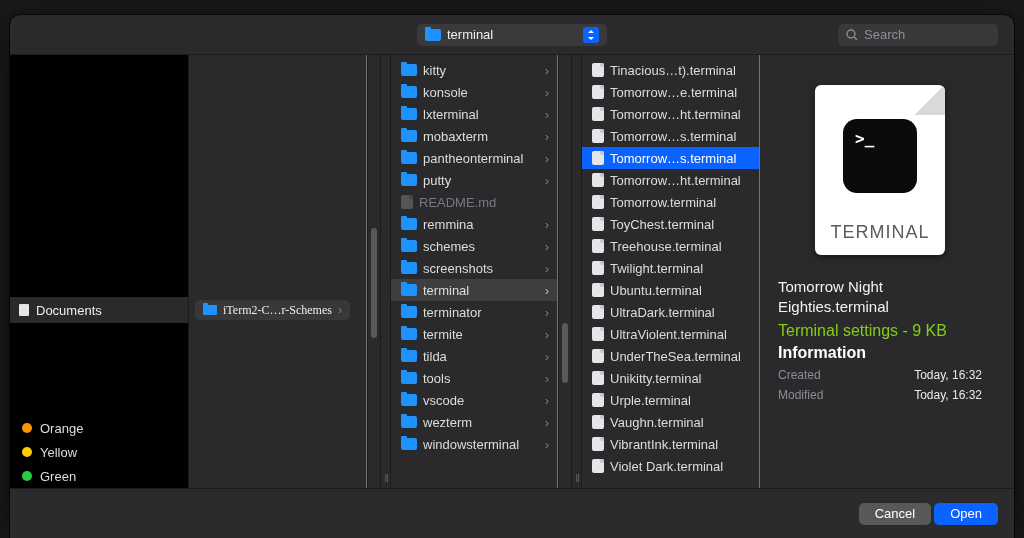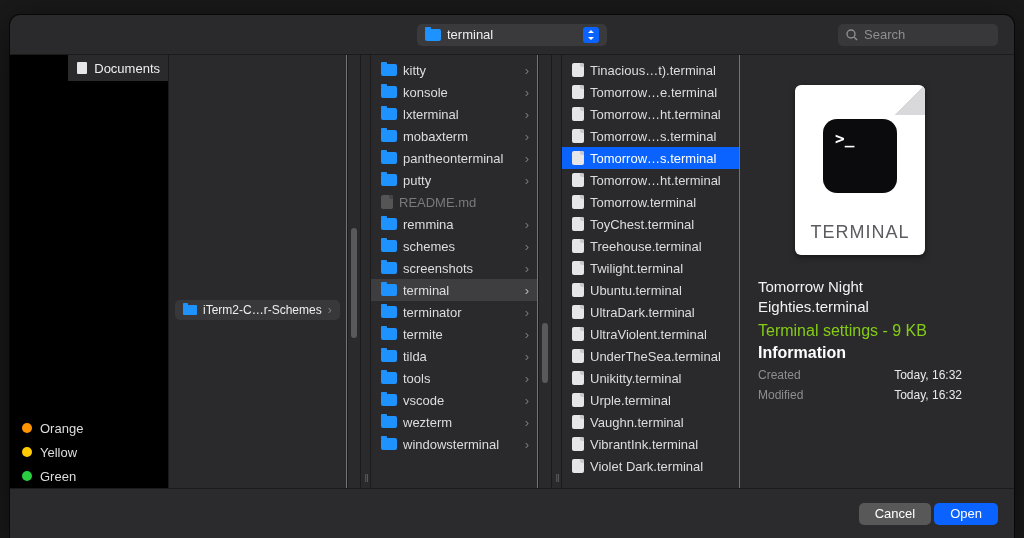--- a/index.html
+++ b/index.html
@@ -105,25 +105,25 @@
 
   .folder-icon { width: 16px; height: 12px; border-radius: 2px; position: relative; background: #1e93ff; }
   .folder-icon::before { content: ""; position: absolute; top: -2px; left: 0; width: 6px; height: 3px; background: #1e93ff; border-radius: 1px 1px 0 0; }
 
   .file-icon { width: 12px; height: 14px; background: #e6e6e8; border-radius: 2px; position: relative; }
   .file-icon::before { content:""; position:absolute; top:0; right:0; width:4px; height:4px; background:#c8c8cc; border-radius: 0 2px 0 2px; }
   .file-icon.dim { background: #555; } .file-icon.dim::before { background:#444; }
 
   
   .path-col {
-    width: 159px;
+    width: 179px;
     background: #000;
     border-right: 1px solid #1b1b1c;
     position: relative;
-    display: flex; flex-direction: row;
+    display: flex; flex-direction: column;
   }
   .path-black { flex: 1; background: #000; }
   .path-chip-row {
     height: 26px;
     background: #2a2a2c;
     display: flex; align-items: center; gap: 6px;
     padding: 0 8px;
   }
   .path-chip {
     display: flex; align-items: center; gap: 6px;
@@ -274,21 +274,21 @@
             </div>
           </div>
       </div>
     </div>
 
     <div class="col" style="width:178px">
       <div style="flex:1"></div>
       <div class="row" style="height:26px; padding:0 6px; background:#2a2a2c;">
         <div class="path-chip">
           <span class="mini-folder"></span>
-          <span style="overflow:hidden; text-overflow:ellipsis;">iTerm2-C…r-Schemes</span>
+          <span style="overflow:hidden; text-overflow:ellipsis;font-family:Liberation Serif, serif;">iTerm2-C…r-Schemes</span>
           <span class="chev">›</span>
         </div>
       </div>
       <div style="height:165px"></div>
     </div>
 
     <div class="vscroll">
       <div class="thumb" style="top:40%; height:110px"></div>
     </div>
     <div class="grip-col">

